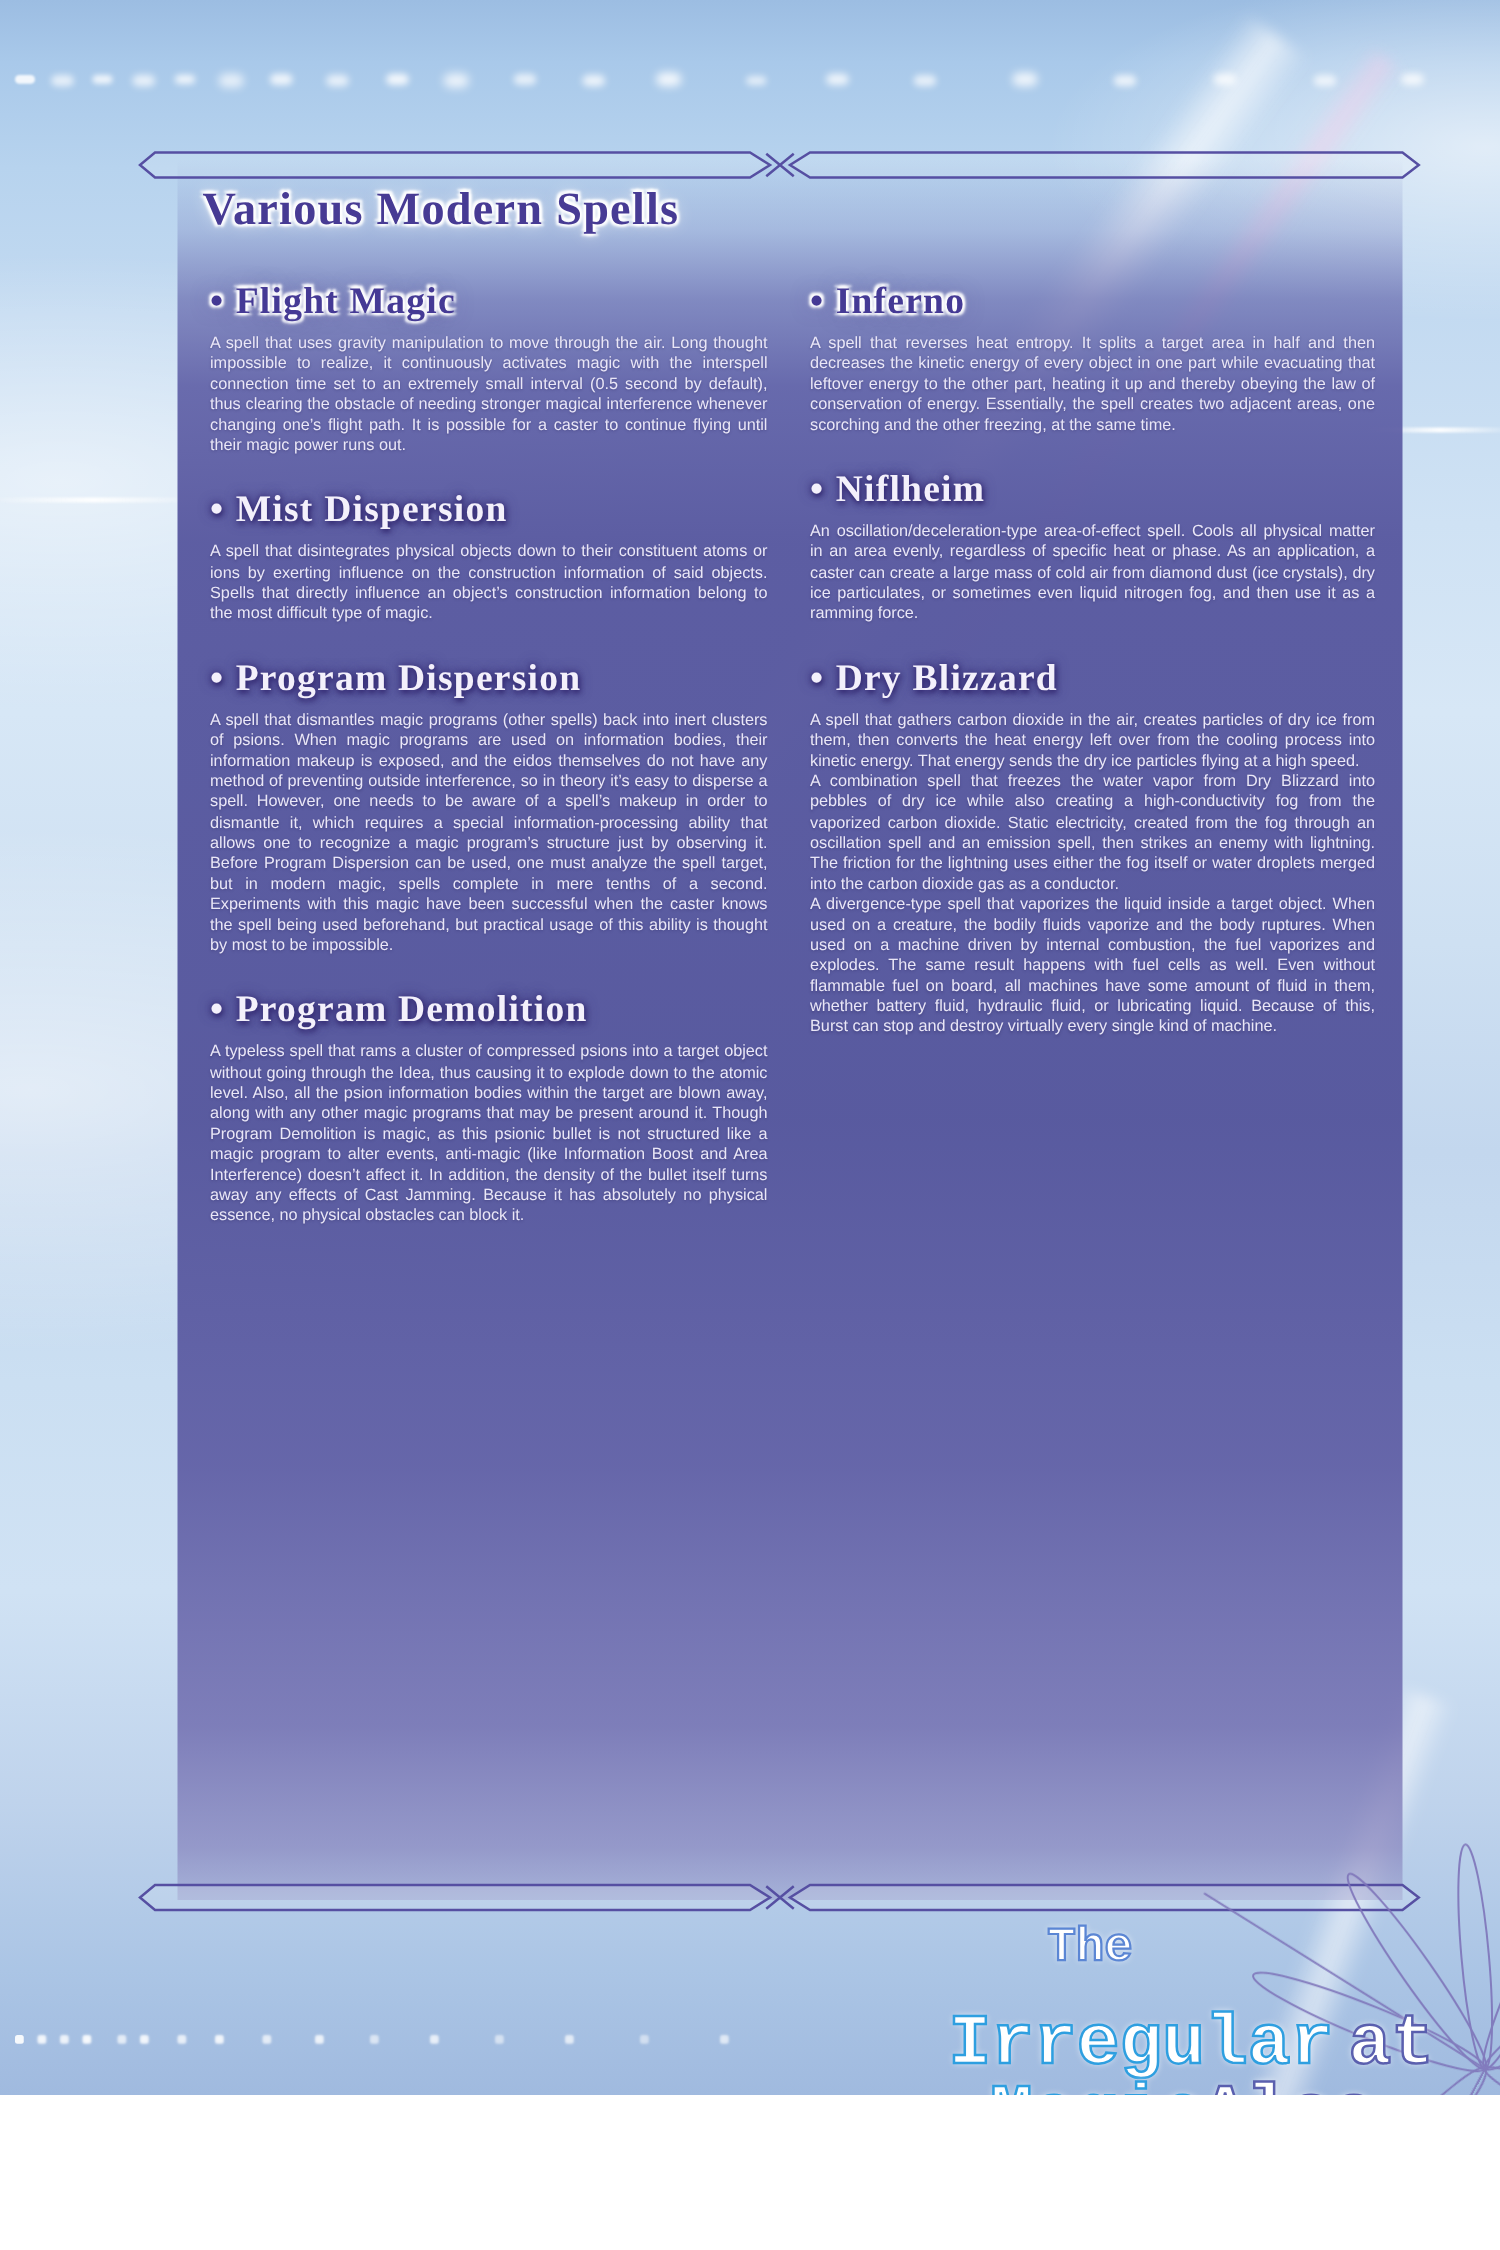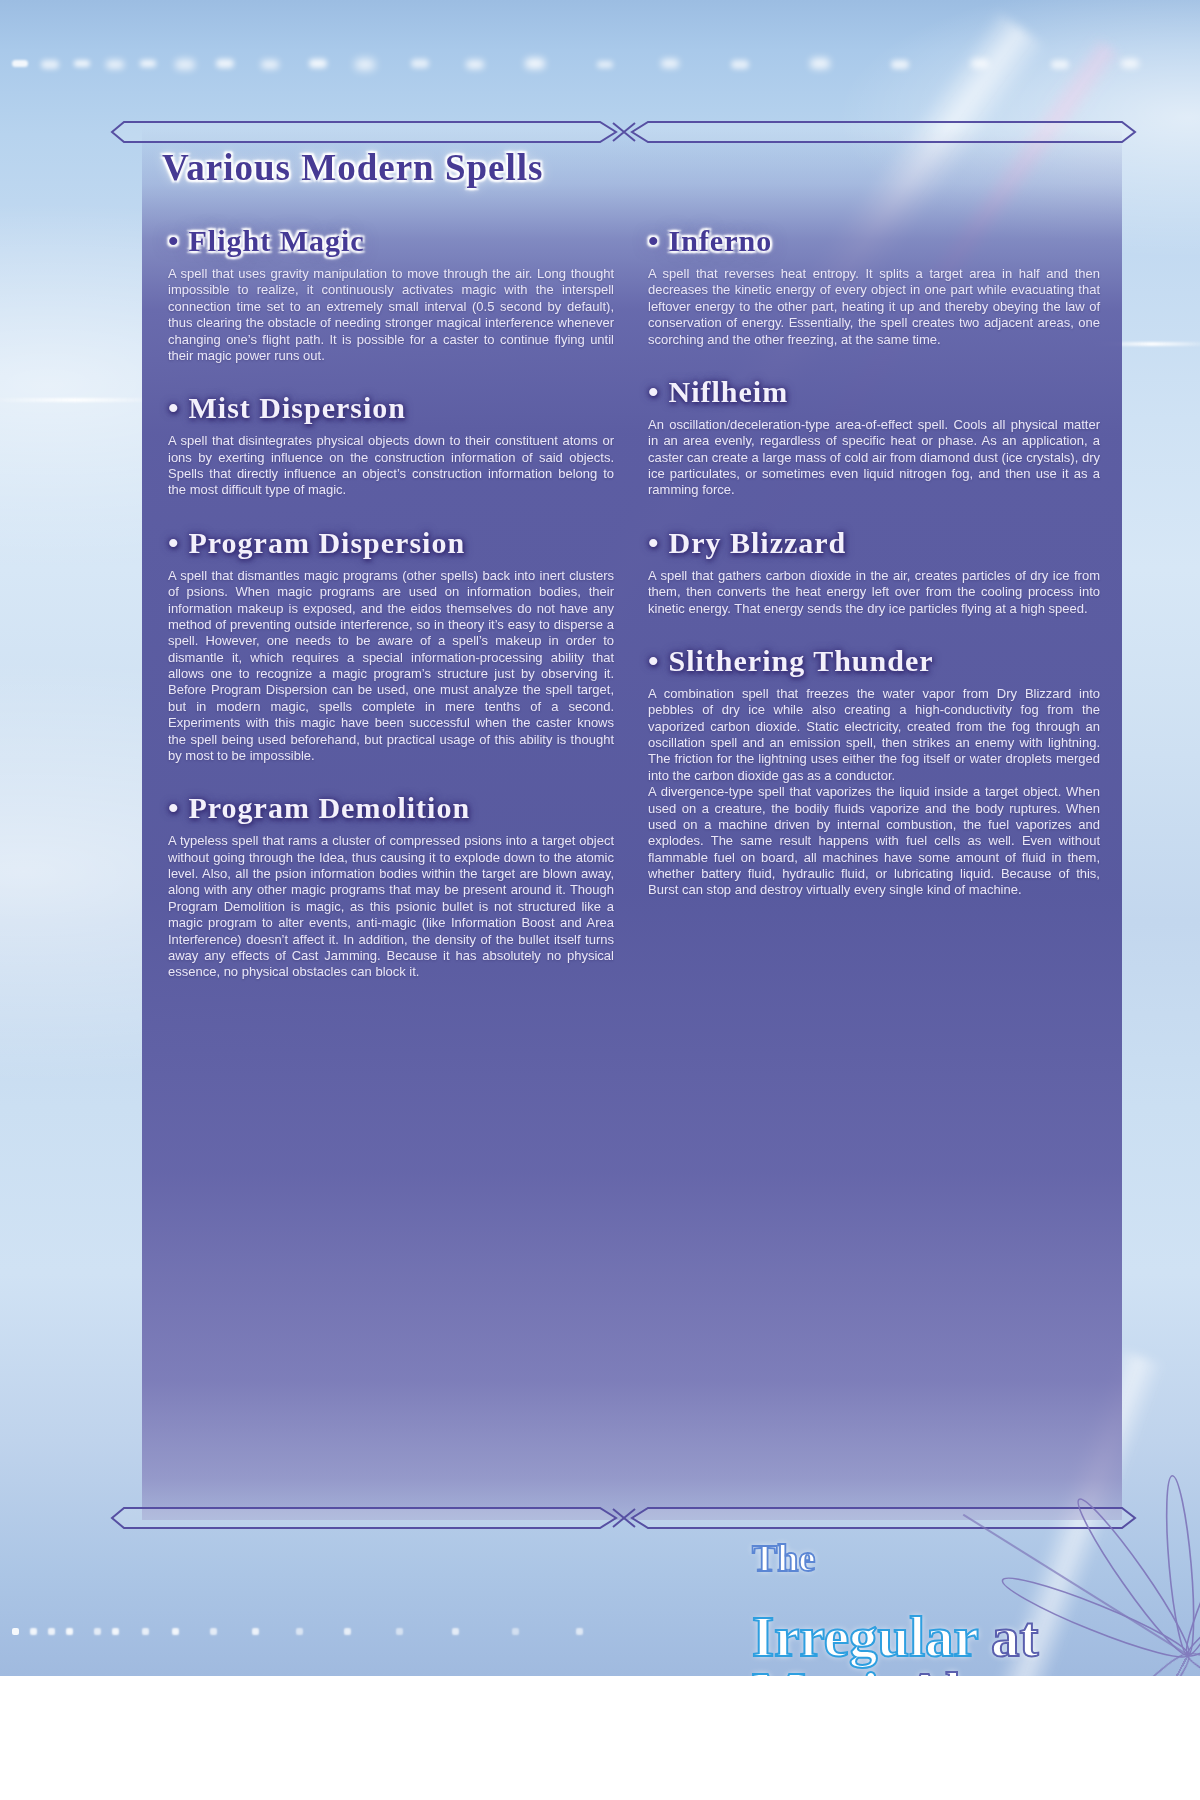--- a/index.html
+++ b/index.html
@@ -131,22 +131,22 @@
   }
   .spell p{
     margin:0;
     font-size:13px;line-height:1.26;
     text-align:justify;
     color:#eae7f7;
     text-shadow:0 1px 2px rgba(40,35,90,.35);
   }
 
   
-  .logo{position:absolute;right:18px;top:1540px;width:430px;text-align:left;
-    font-family:Liberation Serif, serif;font-weight:bold;line-height:.98;}
+  .logo{position:absolute;right:18px;top:1540px;width:430px;text-align:center;
+    font-family:Liberation Mono, monospace;font-weight:bold;line-height:.98;}
   .logo .row{white-space:nowrap;}
   .logo .w{color:#ffffff;text-shadow:0 0 6px rgba(255,255,255,.75);}
   .logo .row-the{font-size:38px;padding-right:190px;}
   .logo .row-irr{font-size:57px;padding-right:28px;margin-top:32px;}
   .logo .row-magic{font-size:57px;padding-right:42px;}
   .logo .row-school{font-size:57px;padding-right:8px;}
   .st-blue{-webkit-text-stroke:1.8px #5b86d4;}
   .st-cyan{-webkit-text-stroke:2px #2e9fe0;}
   .st-indigo{-webkit-text-stroke:2px #5a5fae;}
   .st-violet{-webkit-text-stroke:2px #5c55a8;}
@@ -205,21 +205,20 @@
     </section>
     <section class="spell">
       <h2 class="light"><span class="bullet">•</span><span>Niflheim</span></h2>
       <p>An oscillation/deceleration-type area-of-effect spell. Cools all physical matter in an area evenly, regardless of specific heat or phase. As an application, a caster can create a large mass of cold air from diamond dust (ice crystals), dry ice particulates, or sometimes even liquid nitrogen fog, and then use it as a ramming force.</p>
     </section>
     <section class="spell">
       <h2 class="light"><span class="bullet">•</span><span>Dry Blizzard</span></h2>
       <p>A spell that gathers carbon dioxide in the air, creates particles of dry ice from them, then converts the heat energy left over from the cooling process into kinetic energy. That energy sends the dry ice particles flying at a high speed.</p>
     </section>
     <section class="spell">
-      <h2 class="light"><span class="bullet">•</span><span>Slithering Thunder</span></h2>
       <p>A combination spell that freezes the water vapor from Dry Blizzard into pebbles of dry ice while also creating a high-conductivity fog from the vaporized carbon dioxide. Static electricity, created from the fog through an oscillation spell and an emission spell, then strikes an enemy with lightning. The friction for the lightning uses either the fog itself or water droplets merged into the carbon dioxide gas as a conductor.</p>
     </section>
     <section class="spell">
       <p>A divergence-type spell that vaporizes the liquid inside a target object. When used on a creature, the bodily fluids vaporize and the body ruptures. When used on a machine driven by internal combustion, the fuel vaporizes and explodes. The same result happens with fuel cells as well. Even without flammable fuel on board, all machines have some amount of fluid in them, whether battery fluid, hydraulic fluid, or lubricating liquid. Because of this, Burst can stop and destroy virtually every single kind of machine.</p>
     </section>
   </div>
 
   <svg class="border-svg border-bottom" viewBox="0 0 1032 28">
     <g fill="rgba(255,255,255,0.14)" stroke="#564fa2" stroke-width="2">
       <path d="M16,4 H492 L508,14 L492,24 H16 L4,14 Z"></path>

